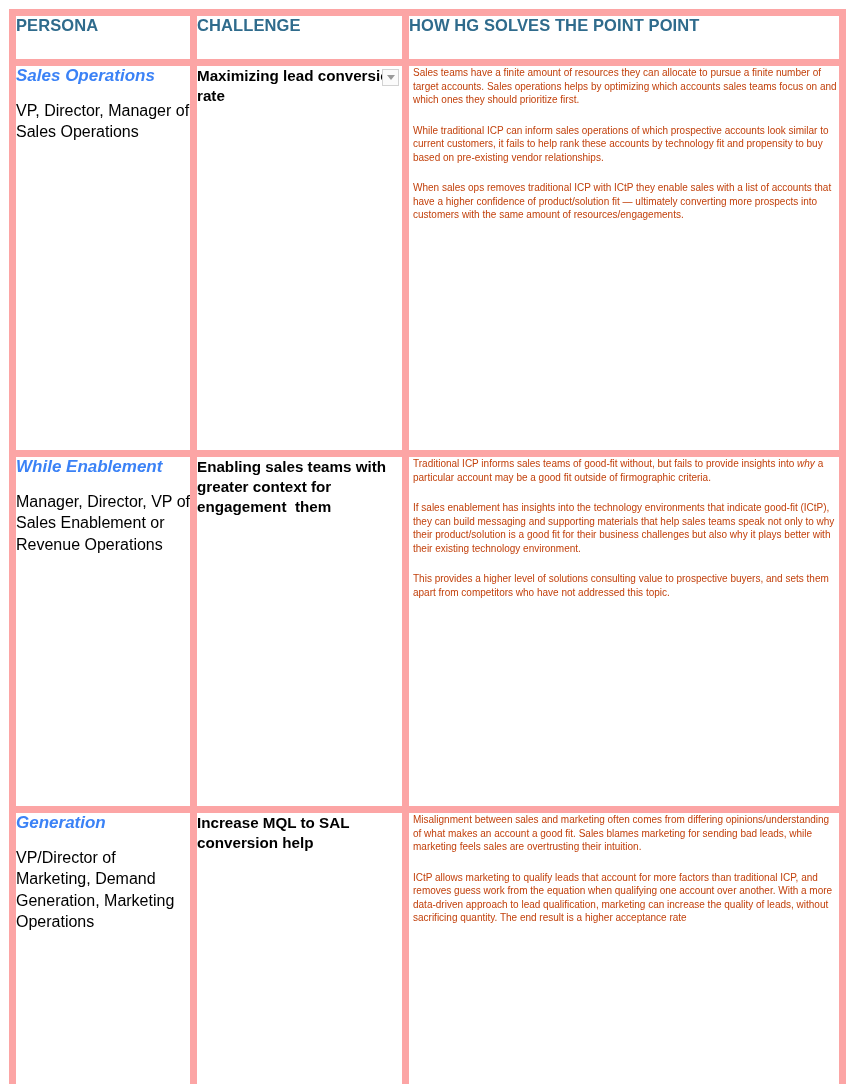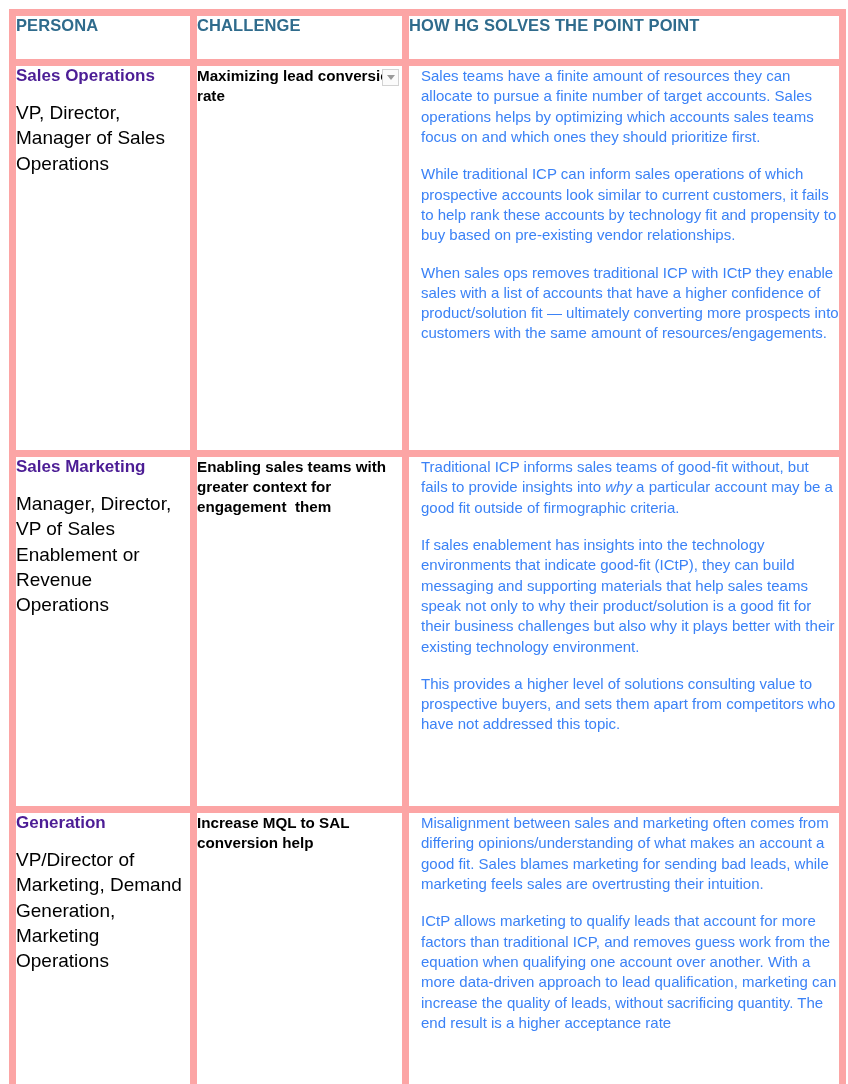--- a/index.html
+++ b/index.html
@@ -63,25 +63,26 @@
   
   td.persona-cell {
     padding: 11px 12px 14px 13px;
   }
   .persona-name {
     display: block;
     font-size: 17px;
     font-weight: bold;
     line-height: 1.18;
     margin: 0 0 14px 0;
-    color: #4c1d95;
+    color: #3b82f6;
+    font-style: italic;
   }
   .persona-roles {
     display: block;
-    font-size: 19px;
+    font-size: 16px;
     line-height: 1.33;
     color: #000;
   }
 
   
   td.challenge-cell {
     padding: 11px 14px 14px 13px;
     position: relative;
   }
   .challenge-text {
@@ -113,24 +114,24 @@
     border-left: 4.5px solid transparent;
     border-right: 4.5px solid transparent;
     border-top: 5px solid #9a9a9a;
   }
 
   
   td.solution-cell {
     padding: 10px 10px 12px 12px;
   }
   .solution-cell p {
-    margin: 0 0 17px 12px;
-    font-size: 15px;
+    margin: 0 0 17px 4px;
+    font-size: 10px;
     line-height: 1.355;
-    color: #3b82f6;
+    color: #c2410c;
   }
   .solution-cell p:last-child {
     margin-bottom: 0;
   }
   .solution-cell em {
   }
 
   
   tr.row-sales-operations td { height: 384px; }
   tr.row-sales-enablement td { height: 349px; }
@@ -177,21 +178,21 @@
         </td>
         <td class="solution-cell">
             <p><span>Sales teams have a finite amount of resources they can allocate to pursue a finite number of target accounts. Sales operations helps by optimizing which accounts sales teams focus on and which ones they should prioritize first.</span></p>
             <p><span>While traditional ICP can inform sales operations of which prospective accounts look similar to current customers, it fails to help rank these accounts by technology fit and propensity to buy based on pre-existing vendor relationships.</span></p>
             <p><span>When sales ops removes traditional ICP with ICtP they enable sales with a list of accounts that have a higher confidence of product/solution fit — ultimately converting more prospects into customers with the same amount of resources/engagements.</span></p>
           </td>
       </tr>
 
       <tr class="row-sales-enablement">
         <td class="persona-cell">
-          <span class="persona-name">Sales Marketing</span>
+          <span class="persona-name">While Enablement</span>
           <span class="persona-roles">Manager, Director, VP of Sales Enablement or Revenue Operations</span>
         </td>
         <td class="challenge-cell">
           <span class="challenge-text">Enabling sales teams with greater context for engagement  them</span>
         </td>
         <td class="solution-cell">
             <p><span>Traditional ICP informs sales teams of good-fit without, but fails to provide insights into </span><em>why</em><span> a particular account may be a good fit outside of firmographic criteria.</span></p>
             <p><span>If sales enablement has insights into the technology environments that indicate good-fit (ICtP), they can build messaging and supporting materials that help sales teams speak not only to why their product/solution is a good fit for their business challenges but also why it plays better with their existing technology environment.</span></p>
             <p><span>This provides a higher level of solutions consulting value to prospective buyers, and sets them apart from competitors who have not addressed this topic.</span></p>
           </td>

